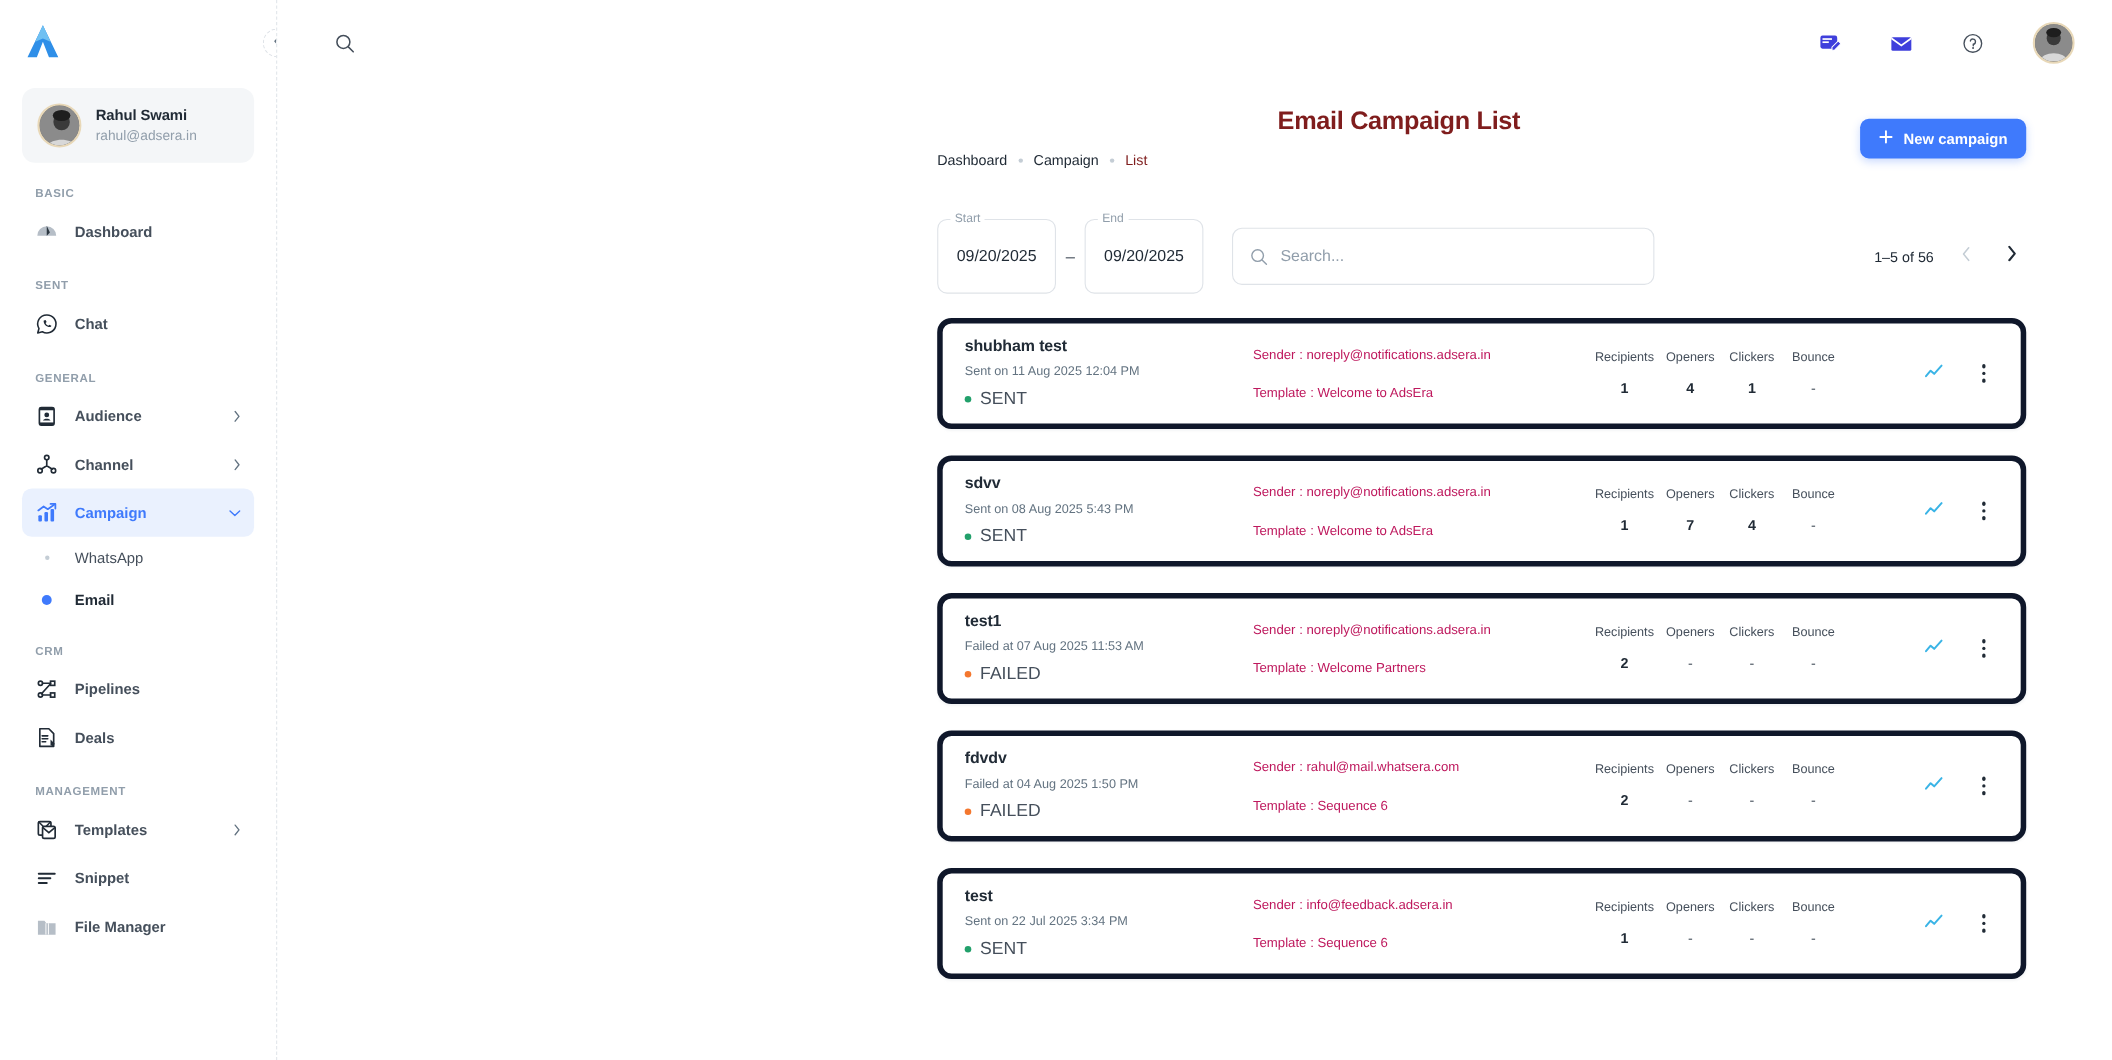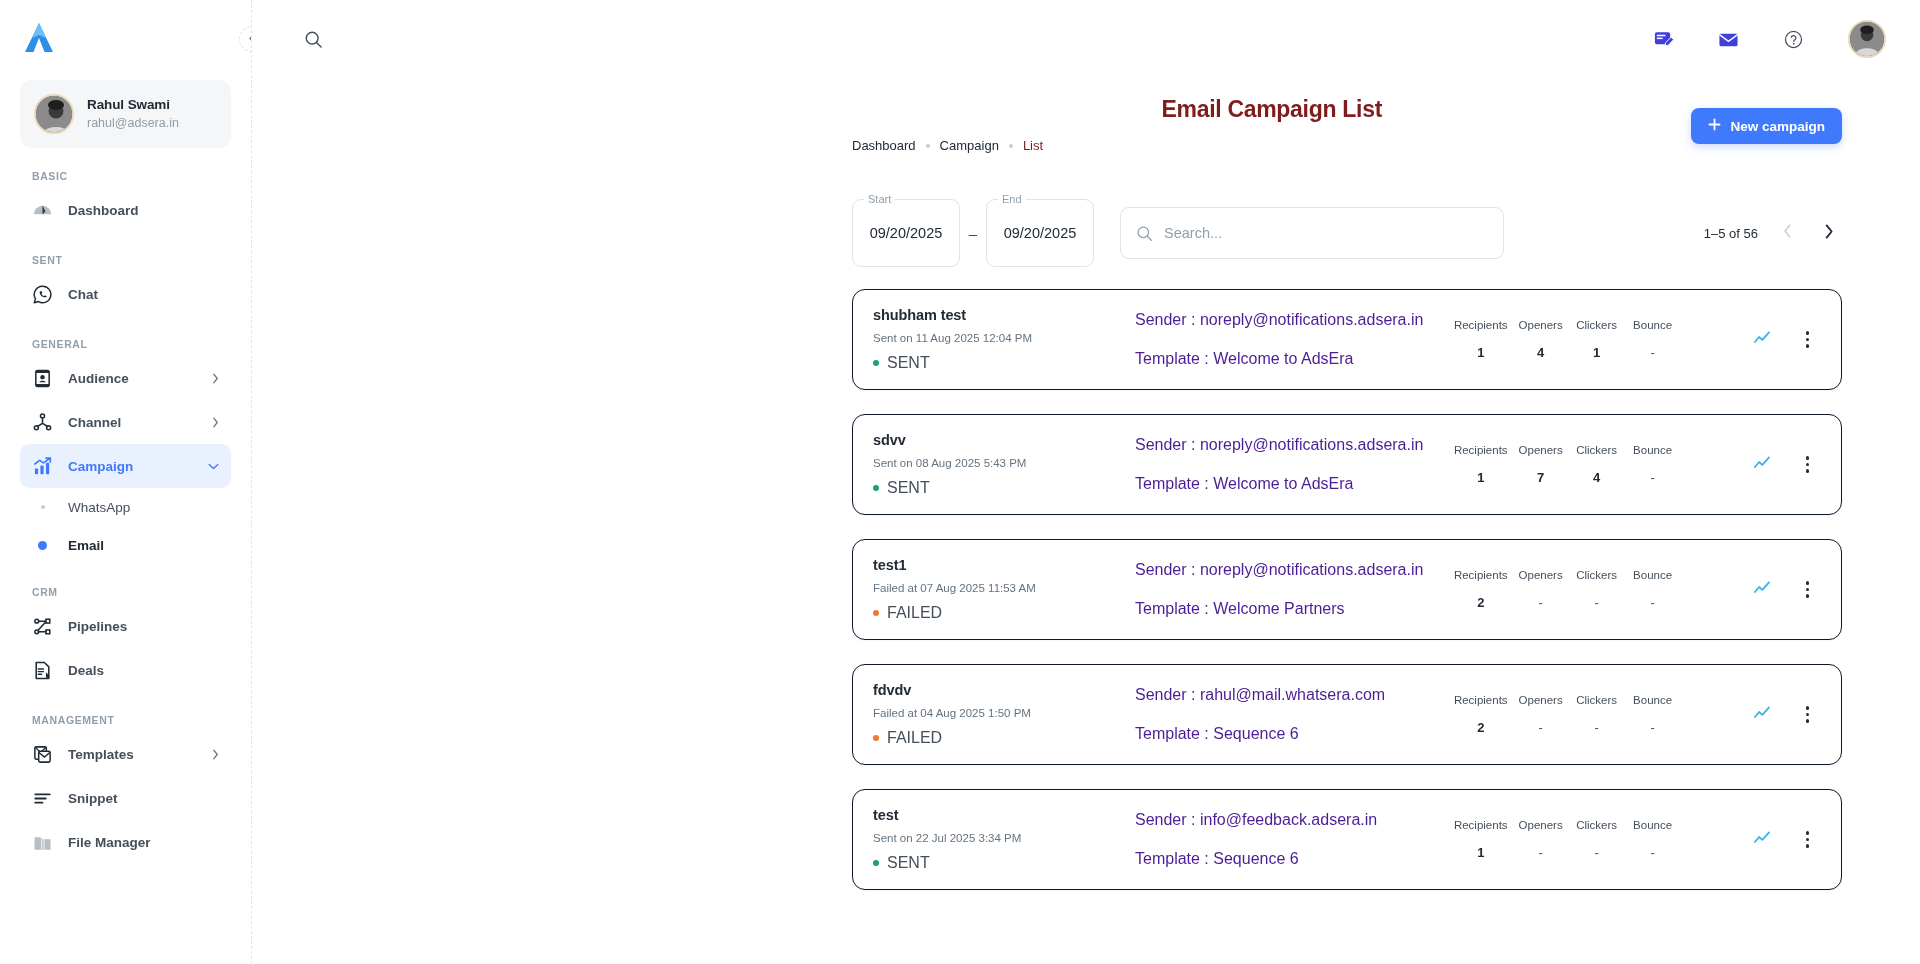--- a/index.html
+++ b/index.html
@@ -139,35 +139,35 @@
   .pager { display: flex; align-items: center; gap: 16px; }
   .pager .ptext { font-size: 13px; color: #212b36; }
   .pager .parrow { width: 26px; height: 26px; display: flex; align-items: center; justify-content: center; cursor: pointer; }
   .pager .parrow.dis { color: #c4cdd5; }
   .pager .parrow.en { color: #212b36; }
 
   
   .cards { padding: 22px 78px 0 568px; }
   .card {
     position: relative;
-    border: 1px solid #0f172a; border-radius: 13px; background: #fff;
+    border: 5px solid #0f172a; border-radius: 13px; background: #fff;
     height: 101px; margin-bottom: 24px;
     box-shadow: 0 1px 2px rgba(145,158,171,.10);
     display: flex; align-items: center; padding: 0 26px 0 20px;
   }
   .card .c-name-col { flex: 0 0 262px; }
   .cn { font-size: 14.5px; font-weight: 700; color: #212b36; letter-spacing: -.1px; }
   .cd { font-size: 11.5px; color: #637381; margin-top: 9px; }
   .cs { display: flex; align-items: center; gap: 8px; margin-top: 10px; font-size: 16px; color: #454f5b; }
   .cs .sdot { width: 6px; height: 6px; border-radius: 50%; }
   .cs .sdot.sent { background: #22a06b; }
   .cs .sdot.failed { background: #f4772e; }
 
   .c-mid { flex: 1 1 auto; padding-right: 10px; }
-  .cmline { font-size: 16px; color: #4c1d95; }
+  .cmline { font-size: 12px; color: #be185d; }
   .cmline + .cmline { margin-top: 21px; }
 
   .c-stats { display: flex; gap: 0; flex: 0 0 auto; text-align: center; }
   .stat { min-width: 56px; padding: 0 5px; }
   .stat .sh { font-size: 11.5px; color: #454f5b; }
   .stat .sv { font-size: 13px; font-weight: 700; color: #212b36; margin-top: 14px; }
   .stat .sv.muted { font-weight: 400; color: #454f5b; }
 
   .c-actions { display: flex; align-items: center; gap: 26px; margin-left: 72px; }
   .c-actions .graph { color: #3ab4e6; cursor: pointer; display: flex; }

